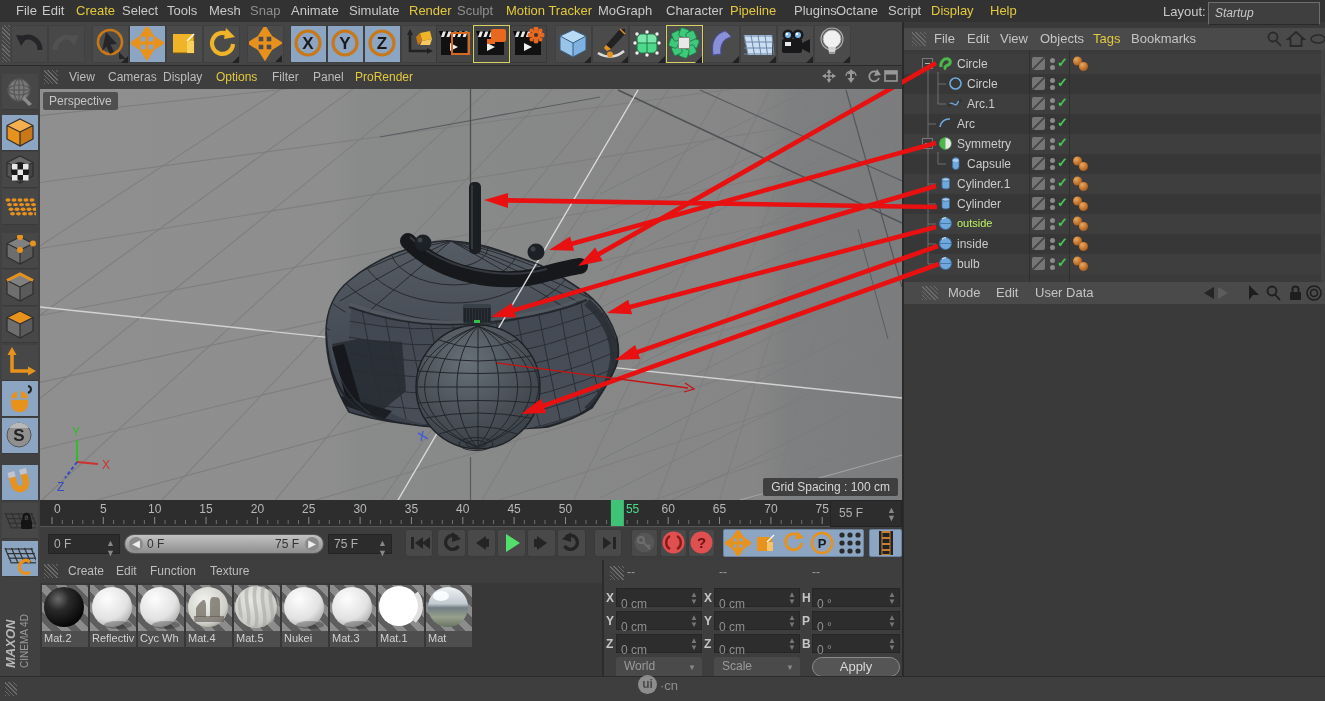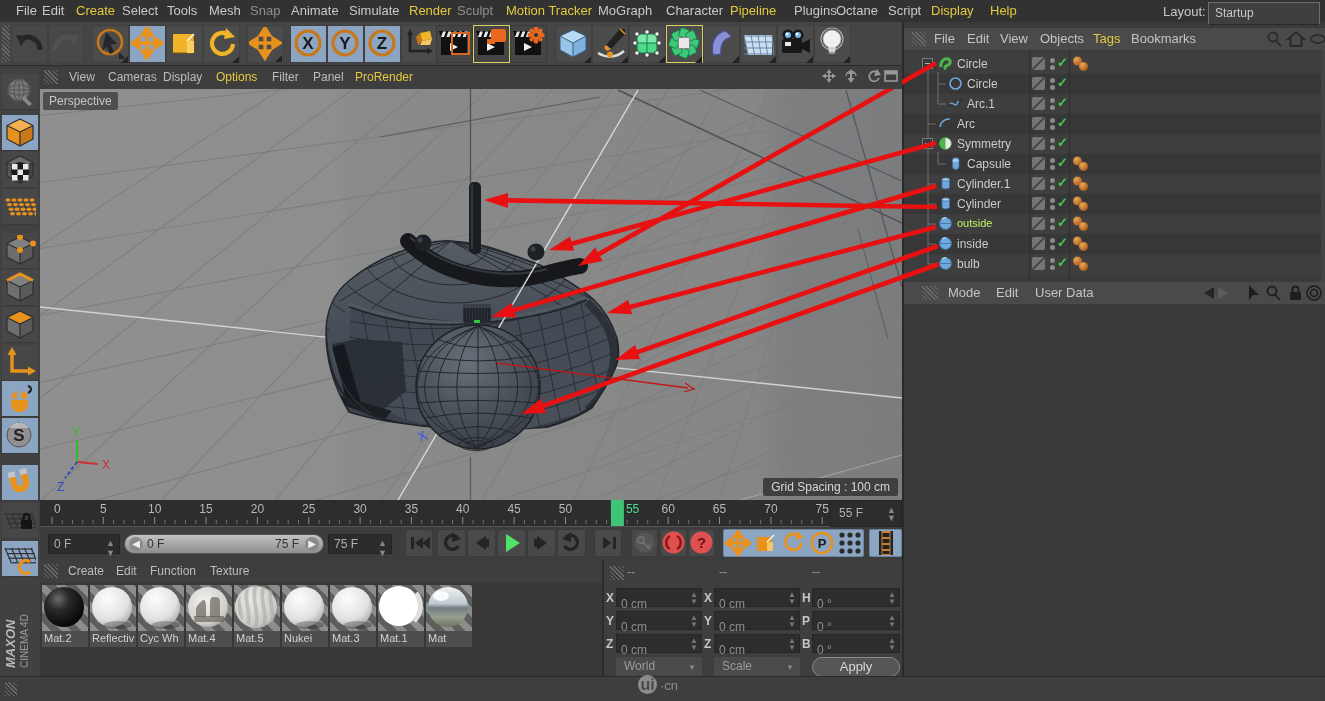--- a/index.html
+++ b/index.html
@@ -6,21 +6,21 @@
 html,body{width:1325px;height:701px;overflow:hidden;background:#3b3b3b;font-family:"Liberation Sans",sans-serif;}
 #root{position:absolute;top:0;left:0;width:1325px;height:701px;}
 .abs{position:absolute;}
 .grip{background:repeating-linear-gradient(45deg,#6a6a6a 0 1px,transparent 1px 3px);}
 
 #menubar{left:0;top:0;width:1325px;height:22px;background:#323232;font-size:13px;color:#c9c9c9;}
 #menubar .mi{position:absolute;top:3px;white-space:nowrap;}
 .yel{color:#e3c93f;}
 .gry{color:#8f8f8f;}
 #layoutlbl{position:absolute;top:4px;left:1163px;color:#c9c9c9;}
-#layoutdd{position:absolute;top:2px;left:1208px;width:112px;height:23px;background:#3f3f3f;border:1px solid #6e6e6e;border-bottom-color:#2a2a2a;color:#c9c9c9;font-size:12px;padding:3px 6px;z-index:5;}
+#layoutdd{position:absolute;top:2px;left:1208px;width:112px;height:23px;background:#3f3f3f;border:1px solid #6e6e6e;border-bottom-color:#2a2a2a;color:#c9c9c9;font-size:12px;padding:3px 6px;z-index:5;font-style:italic;}
 
 #toolbar{left:0;top:22px;width:902px;height:44px;background:#454545;border-bottom:1px solid #2a2a2a;}
 .tbgrip{position:absolute;left:2px;top:3px;width:8px;height:37px;}
 
 #leftpal{left:0;top:66px;width:40px;height:635px;background:#414141;}
 
 #vpmenu{left:40px;top:66px;width:862px;height:23px;background:#3e3e3e;font-size:12px;color:#bdbdbd;}
 #vpmenu .mi{position:absolute;top:4px;}
 #viewport{left:40px;top:89px;width:862px;height:411px;background:#8a8a8a;overflow:hidden;}
 #persp{position:absolute;left:3px;top:3px;background:#4f4f4f;color:#c6c6c6;font-size:12px;padding:2px 6px;border-radius:2px;}
@@ -1535,21 +1535,21 @@
         </svg>
   </div>
   <div id="attrarea"></div>
 </div>
 
 <div class="abs" id="statusbar">
   <div class="grip" style="position:absolute;left:5px;top:5px;width:12px;height:14px;"></div>
 </div>
 
 <div style="position:absolute;left:638px;top:674px;width:60px;height:24px;opacity:0.55;z-index:60;">
-      <div style="position:absolute;left:0;top:1px;width:19px;height:19px;border-radius:50%;background:#cfcfcf;color:#555;font-size:16px;font-weight:bold;text-align:center;line-height:19px;">ui</div>
+      <div style="position:absolute;left:0;top:1px;width:19px;height:19px;border-radius:50%;background:#cfcfcf;color:#555;font-size:12px;font-weight:bold;text-align:center;line-height:19px;">ui</div>
       <div style="position:absolute;left:22px;top:4px;color:#cfcfcf;font-size:13px;">·cn</div>
     </div>
     <svg width="42" height="242" viewBox="0 0 42 242" style="position:absolute;left:902px;top:50px;z-index:50;pointer-events:none;">
       <line x1="34.0" y1="13.0" x2="-9.0" y2="37.4" stroke="#e81010" stroke-width="4.6"></line>
       <line x1="34.0" y1="93.0" x2="-12.4" y2="105.8" stroke="#e81010" stroke-width="4.6"></line>
       <line x1="34.0" y1="136.0" x2="-19.4" y2="151.7" stroke="#e81010" stroke-width="4.6"></line>
       <line x1="35.0" y1="157.0" x2="-19.4" y2="156.2" stroke="#e81010" stroke-width="4.6"></line>
       <line x1="34.0" y1="177.0" x2="-5.5" y2="187.3" stroke="#e81010" stroke-width="4.6"></line>
       <line x1="36.0" y1="196.0" x2="-2.8" y2="209.7" stroke="#e81010" stroke-width="4.6"></line>
       <line x1="37.0" y1="214.0" x2="-13.2" y2="232.0" stroke="#e81010" stroke-width="4.6"></line>

